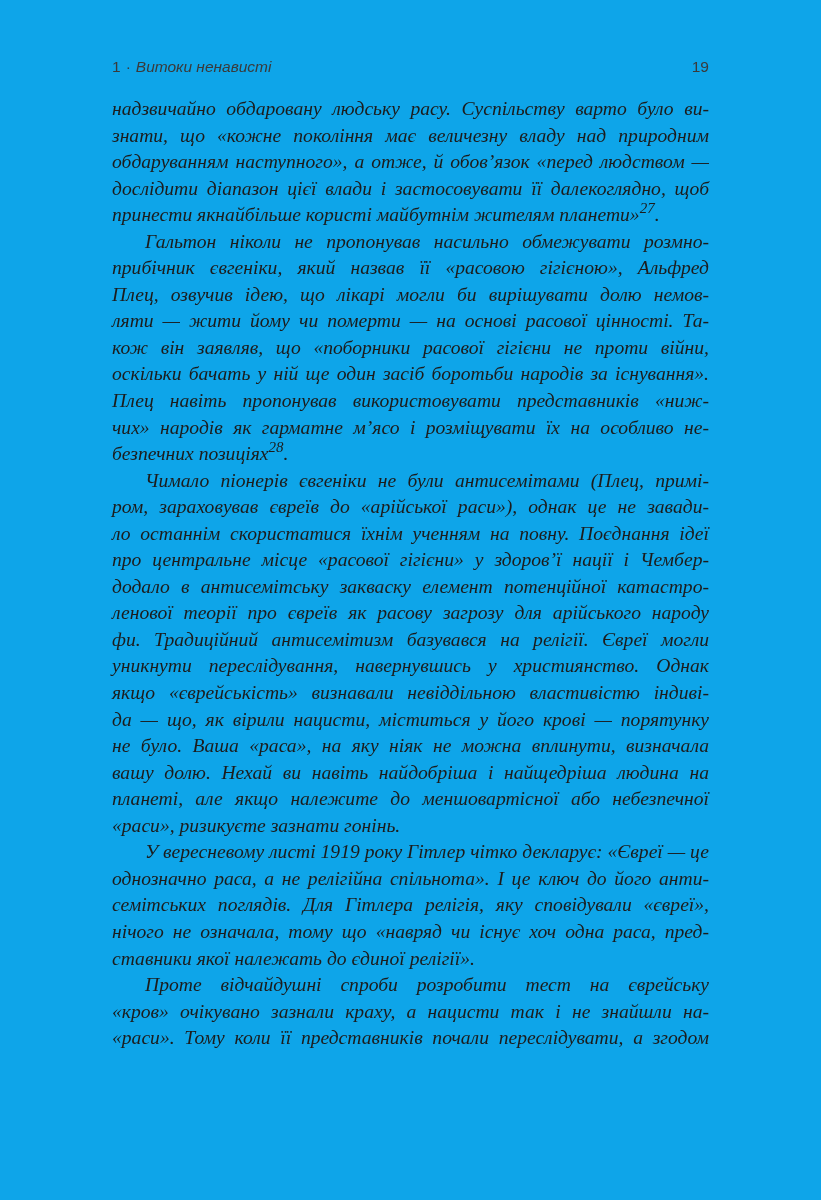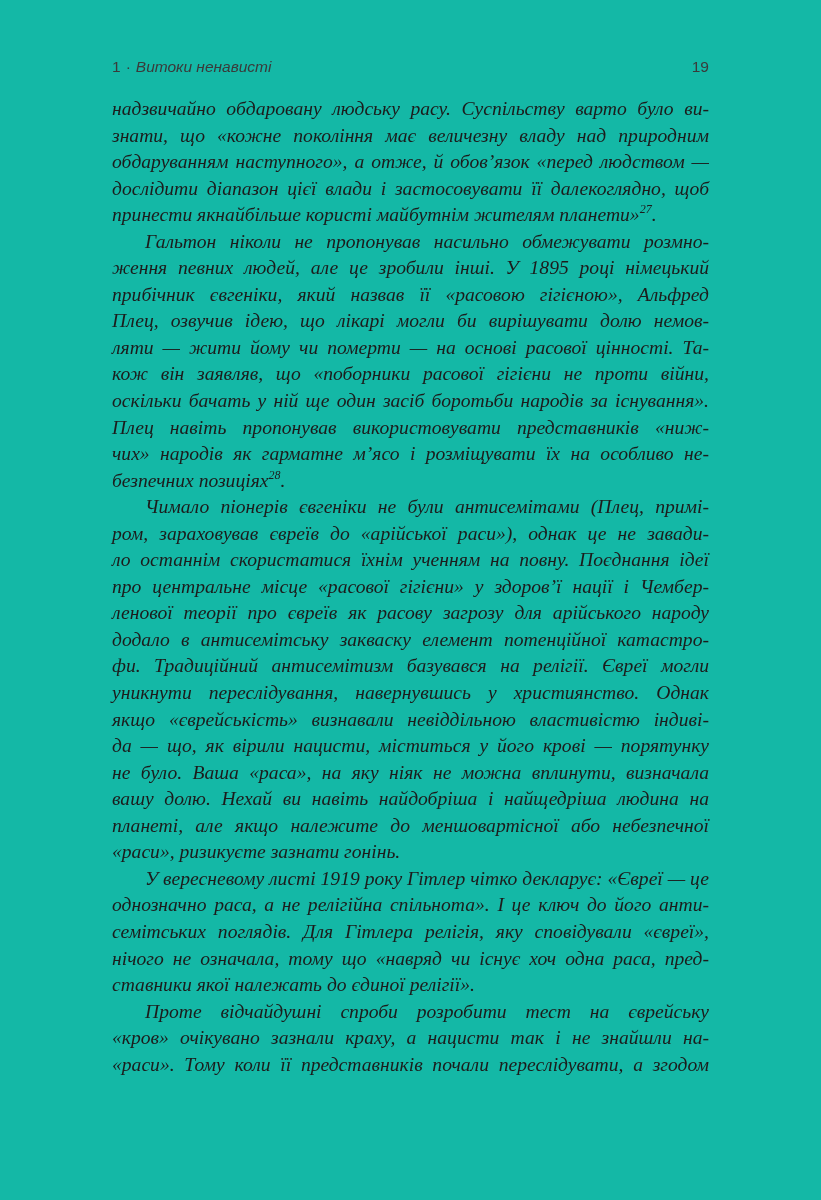--- a/index.html
+++ b/index.html
@@ -1,71 +1,70 @@
 <!DOCTYPE html>
 <html><head>
 <meta charset="utf-8">
 <style>
   html, body { margin: 0; padding: 0; background: #ffffff; }
   body { width: 821px; height: 1200px; position: relative; overflow: hidden; }
-  .page { position: absolute; left: 0; top: 0; width: 821px; height: 1200px; background: #14b8a6; }
+  .page { position: absolute; left: 0; top: 0; width: 821px; height: 1200px; background: #0ea5e9; }
   .running-head {
     position: absolute; left: 112px; top: 58px; width: 597px; height: 24px;
     font-family: "Liberation Sans", sans-serif; font-size: 15.5px; color: #3a3a3a;
   }
   .running-head .chap-num { font-style: normal; }
   .running-head .sep { margin: 0 5px; }
   .running-head .chap-title { font-style: italic; }
   .running-head .folio { position: absolute; right: 0; top: 0; font-style: normal; }
   .body-text {
     position: absolute; left: 112px; top: 96px; width: 597px;
     font-family: "Liberation Serif", serif; font-size: 19.6px; line-height: 26.55px;
     color: #1c1c1c; text-align: justify; hyphens: manual; font-style: italic;
   }
   .body-text .line { display: block; height: 26.55px; white-space: nowrap; text-align: justify; text-align-last: justify; overflow: visible; }
   .body-text .line.last { text-align-last: left; }
   .body-text .line.indent { padding-left: 33px; }
-  sup { font-size: 12px; line-height: 0; vertical-align: 8px; }
+  sup { font-size: 15px; line-height: 0; vertical-align: 8px; }
 </style>
 </head>
 <body>
 
 <div class="page">
   <div class="running-head">
     <span class="chap-num">1</span><span class="sep">·</span><span class="chap-title">Витоки ненависті</span>
     <span class="folio">19</span>
   </div>
 
   <div class="body-text" id="body-text">
       <div>
         <span class="line"><span>надзвичайно обдаровану людську расу. Суспільству варто було ви-</span></span>
         <span class="line"><span>знати, що «кожне покоління має величезну владу над природним</span></span>
         <span class="line"><span>обдаруванням наступного», а отже, й обов’язок «перед людством —</span></span>
         <span class="line"><span>дослідити діапазон цієї влади і застосовувати її далекоглядно, щоб</span></span>
         <span class="line last"><span>принести якнайбільше користі майбутнім жителям планети»</span><sup>27</sup><span>.</span></span>
       </div>
       <div>
         <span class="line indent"><span>Гальтон ніколи не пропонував насильно обмежувати розмно-</span></span>
-        <span class="line"><span>ження певних людей, але це зробили інші. У 1895 році німецький</span></span>
         <span class="line"><span>прибічник євгеніки, який назвав її «расовою гігієною», Альфред</span></span>
         <span class="line"><span>Плец, озвучив ідею, що лікарі могли би вирішувати долю немов-</span></span>
         <span class="line"><span>ляти — жити йому чи померти — на основі расової цінності. Та-</span></span>
         <span class="line"><span>кож він заявляв, що «поборники расової гігієни не проти війни,</span></span>
         <span class="line"><span>оскільки бачать у ній ще один засіб боротьби народів за існування».</span></span>
         <span class="line"><span>Плец навіть пропонував використовувати представників «ниж-</span></span>
         <span class="line"><span>чих» народів як гарматне м’ясо і розміщувати їх на особливо не-</span></span>
         <span class="line last"><span>безпечних позиціях</span><sup>28</sup><span>.</span></span>
       </div>
       <div>
         <span class="line indent"><span>Чимало піонерів євгеніки не були антисемітами (Плец, примі-</span></span>
         <span class="line"><span>ром, зараховував євреїв до «арійської раси»), однак це не завади-</span></span>
         <span class="line"><span>ло останнім скористатися їхнім ученням на повну. Поєднання ідеї</span></span>
         <span class="line"><span>про центральне місце «расової гігієни» у здоров’ї нації і Чембер-</span></span>
+        <span class="line"><span>додало в антисемітську закваску елемент потенційної катастро-</span></span>
         <span class="line"><span>ленової теорії про євреїв як расову загрозу для арійського народу</span></span>
-        <span class="line"><span>додало в антисемітську закваску елемент потенційної катастро-</span></span>
         <span class="line"><span>фи. Традиційний антисемітизм базувався на релігії. Євреї могли</span></span>
         <span class="line"><span>уникнути переслідування, навернувшись у християнство. Однак</span></span>
         <span class="line"><span>якщо «єврейськість» визнавали невіддільною властивістю індиві-</span></span>
         <span class="line"><span>да — що, як вірили нацисти, міститься у його крові — порятунку</span></span>
         <span class="line"><span>не було. Ваша «раса», на яку ніяк не можна вплинути, визначала</span></span>
         <span class="line"><span>вашу долю. Нехай ви навіть найдобріша і найщедріша людина на</span></span>
         <span class="line"><span>планеті, але якщо належите до меншовартісної або небезпечної</span></span>
         <span class="line last"><span>«раси», ризикуєте зазнати гонінь.</span></span>
       </div>
       <div>

